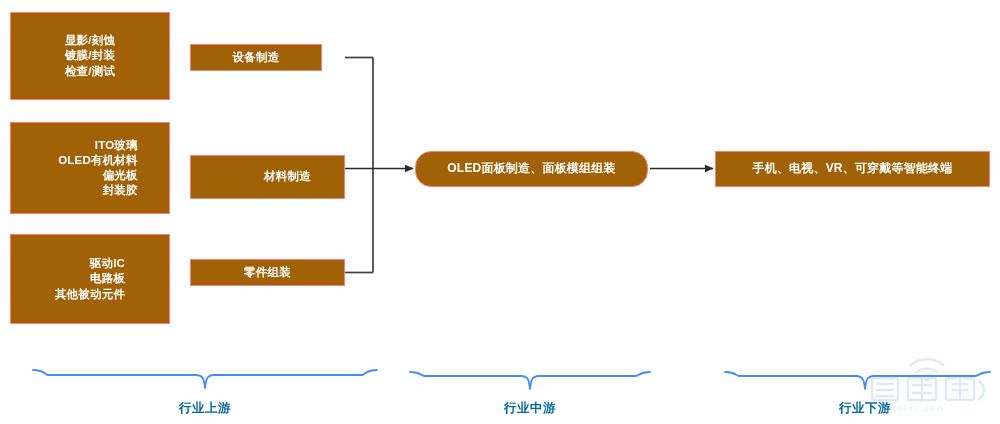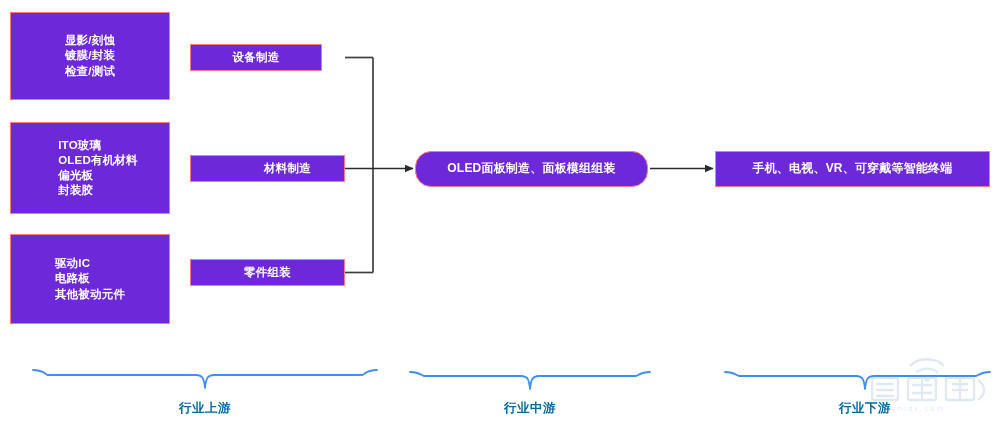--- a/index.html
+++ b/index.html
@@ -14,27 +14,27 @@
   #canvas {
     position: relative;
     width: 1000px;
     height: 424px;
     background: #ffffff;
     overflow: hidden;
   }
   .node {
     position: absolute;
     box-sizing: border-box;
-    background: #6d28d9;
+    background: #a16207;
     border: 1px solid #FF7A7A;
     color: #ffffff;
     display: flex;
     align-items: center;
     justify-content: center;
-    text-align: left;
+    text-align: right;
     font-weight: bold;
     line-height: 1.32;
     letter-spacing: 0.2px;
     white-space: pre-line;
     font-size: 11px;
     -webkit-font-smoothing: antialiased;
   }
   .node.upstream-src { font-size: 11.5px; }
   .node.stage       { font-size: 11.5px; }
   .node.mid         { font-size: 12px; }
@@ -80,21 +80,21 @@
 OLED有机材料
 偏光板
 封装胶</div>
 
   <div class="node upstream-src" style="left:10px; top:234px; width:160px; height:90px;">驱动IC
 电路板
 其他被动元件</div>
 
   <div class="node stage" style="left:190px; top:44px; width:132px; height:27px;">设备制造</div>
 
-  <div class="node stage" style="left:190px; top:155px; width:155px; height:27px;padding-left:40px;">材料制造</div>
+  <div class="node stage" style="left:190px; top:155px; width:155px; height:44px;padding-left:40px;">材料制造</div>
 
   <div class="node stage" style="left:190px; top:259px; width:155px; height:27px;">零件组装</div>
 
   <div class="node mid" style="left:415px; top:151px; width:233px; height:36px;border-radius:16px;">OLED面板制造、面板模组组装</div>
 
   <div class="node down" style="left:715px; top:151px; width:275px; height:36px;">手机、电视、VR、可穿戴等智能终端</div>
 
   <svg class="overlay" viewBox="0 0 1000 424">
 
     <defs>

